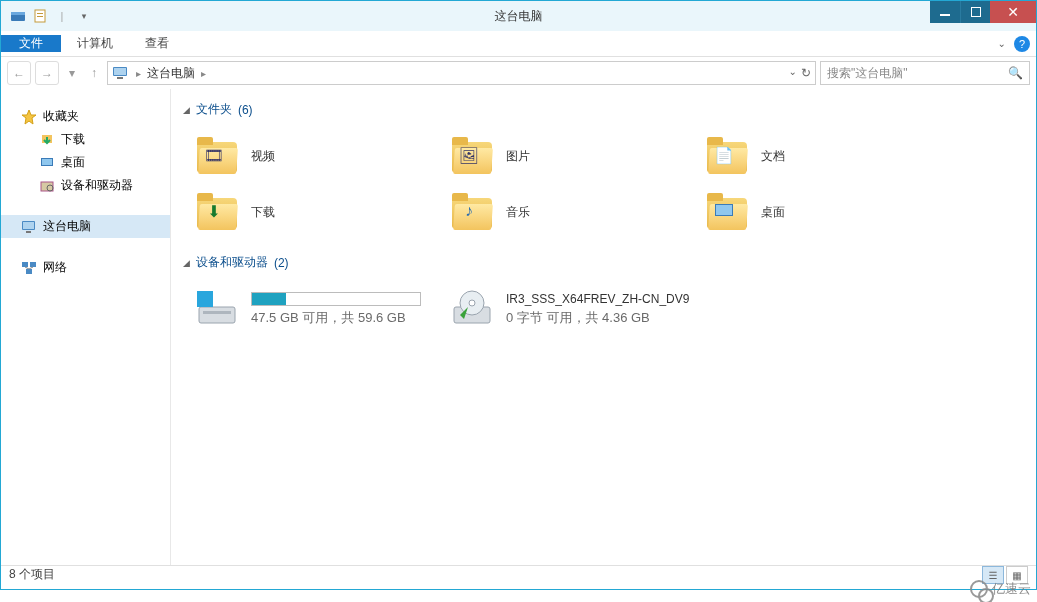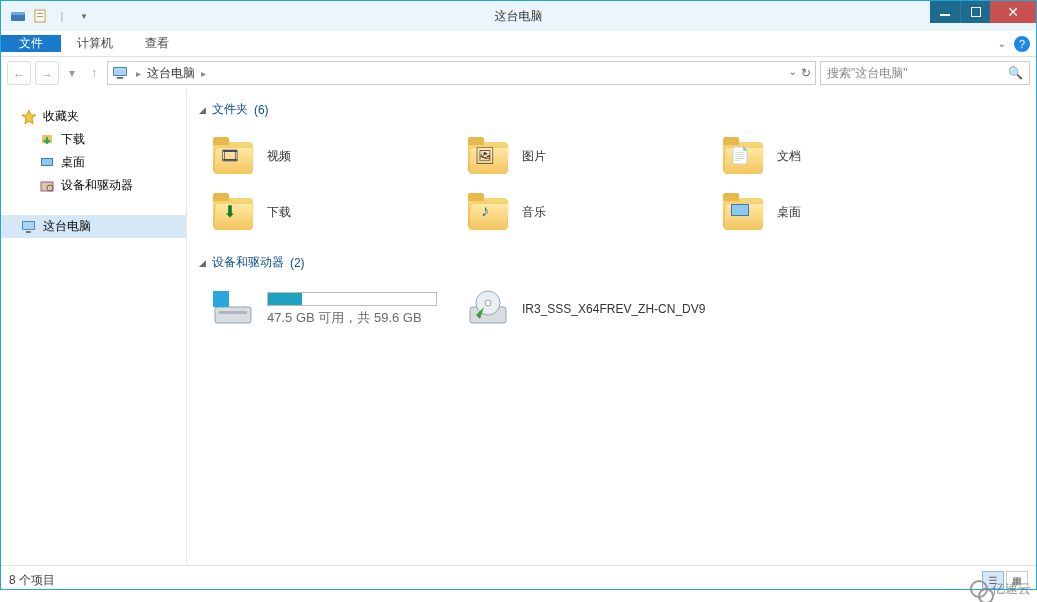--- a/index.html
+++ b/index.html
@@ -35,42 +35,42 @@
 .addressbar .crumb { color: #333; }
 .addressbar .sep { color: #888; font-size: 10px; }
 .addressbar .drop { margin-left: auto; display: flex; gap: 4px; color: #666; }
 .searchbox { width: 210px; height: 24px; border: 1px solid #ccc; display: flex; align-items: center; padding: 0 6px; font-size: 12px; color: #888; }
 .searchbox .mag { margin-left: auto; color: #666; }
 
 
 .body { display: flex; height: calc(100% - 30px - 26px - 32px - 24px); }
 
 
-.tree { width: 186px; border-right: 1px solid #e8e8e8; padding-top: 16px; font-size: 12px; overflow: hidden; }
+.tree { width: 170px; border-right: 1px solid #e8e8e8; padding-top: 16px; font-size: 12px; overflow: hidden; }
 .tree .grp { margin-bottom: 18px; }
 .tree .hdr { display: flex; align-items: center; gap: 6px; padding: 3px 8px 3px 20px; }
 .tree .item { display: flex; align-items: center; gap: 6px; padding: 3px 8px 3px 38px; }
 .tree .hdr.sel, .tree .item.sel { background: #d6e8f6; }
 .tree .ic { width: 16px; height: 16px; display: inline-flex; align-items: center; justify-content: center; }
 
 
 .content { flex: 1; padding: 8px 0 0 0; overflow: auto; }
 .section-hdr { display: flex; align-items: center; gap: 6px; padding: 4px 12px; font-size: 12px; color: #0b4e8c; }
 .section-hdr .tri { font-size: 9px; color: #666; }
 .grid { display: flex; flex-wrap: wrap; padding: 6px 0 10px 0; }
 .cell { width: 255px; display: flex; align-items: center; gap: 12px; padding: 6px 4px 6px 24px; }
 .cell .ficon { width: 44px; height: 44px; display: flex; align-items: center; justify-content: center; }
 .cell .lbl { font-size: 12px; color: #333; }
 .drive .lbl { display: flex; flex-direction: column; gap: 3px; }
 .drive .lbl .sub { color: #6a6a6a; font-size: 13px; }
 .bar { width: 170px; height: 14px; border: 1px solid #bcbcbc; background: #fff; position: relative; }
 .bar .fill { position: absolute; left: 0; top: 0; bottom: 0; background: #1fa2c0; }
 
 
-.status { position: absolute; bottom: 0; left: 0; right: 0; height: 24px; border-top: 1px solid #e0e0e0; display: flex; align-items: flex-end; padding: 0 8px; font-size: 12px; color: #444; background: #fff; }
+.status { position: absolute; bottom: 0; left: 0; right: 0; height: 24px; border-top: 1px solid #e0e0e0; display: flex; align-items: flex-start; padding: 0 8px; font-size: 12px; color: #444; background: #fff; }
 .status .views { margin-left: auto; display: flex; gap: 2px; }
 .status .views .v { width: 22px; height: 18px; border: 1px solid #ccc; display: flex; align-items: center; justify-content: center; font-size: 10px; color: #666; }
 .status .views .v.active { background: #d6e8f6; border-color: #8cb8dc; }
 
 
 .watermark { position: absolute; right: 6px; bottom: 4px; display: flex; align-items: center; gap: 4px; color: #777; font-size: 13px; opacity: .85; pointer-events:none;}
 .watermark .circ { width: 18px; height: 18px; border: 2px solid #888; border-radius: 50%; position: relative; }
 .watermark .circ::after { content: ""; position: absolute; width: 12px; height: 12px; border: 2px solid #888; border-radius: 50%; left: 6px; top: 6px; }
 
 
@@ -204,20 +204,33 @@
           <span class="ic">
               <svg width="16" height="14">
                 <rect x="1" y="1" width="13" height="9" fill="#4a8ac4" rx="1"></rect>
                 <rect x="2" y="2" width="11" height="7" fill="#aed3ef"></rect>
                 <rect x="5" y="11" width="5" height="2" fill="#777"></rect>
               </svg>
             </span>
           <span>这台电脑</span>
         </div>
       </div>
+      <div class="grp">
+        <div class="hdr">
+          <span class="ic">
+              <svg width="16" height="14">
+                <rect x="1" y="1" width="6" height="5" fill="#4a8ac4"></rect>
+                <rect x="9" y="1" width="6" height="5" fill="#4a8ac4"></rect>
+                <rect x="5" y="8" width="6" height="5" fill="#4a8ac4"></rect>
+                <path d="M4 6 L8 8 M12 6 L8 8" stroke="#888"></path>
+              </svg>
+            </span>
+          <span>网络</span>
+        </div>
+      </div>
     </div>
 
     <div class="content">
 
       <div class="section-hdr">
         <span class="tri">◢</span>
         <span>文件夹</span>
         <span>(6)</span>
       </div>
 
@@ -320,20 +333,21 @@
           <div class="ficon">
             <svg width="44" height="40">
                 <rect x="4" y="18" width="36" height="16" rx="2" fill="#d8dde2" stroke="#9aa4ae"></rect>
                 <circle cx="22" cy="14" r="12" fill="#e8eef2" stroke="#9aa4ae"></circle>
                 <circle cx="22" cy="14" r="3" fill="#fff" stroke="#9aa4ae"></circle>
                 <path d="M10 26 L18 18 L14 30 Z" fill="#3aa23a"></path>
               </svg>
           </div>
           <div class="lbl">
             <span style="color:#333;">IR3_SSS_X64FREV_ZH-CN_DV9</span>
+            <span class="sub">0 字节 可用，共 4.36 GB</span>
           </div>
         </div>
       </div>
 
     </div>
   </div>
 
   <div class="status">
     <span>8 个项目</span>
     <div class="views">

